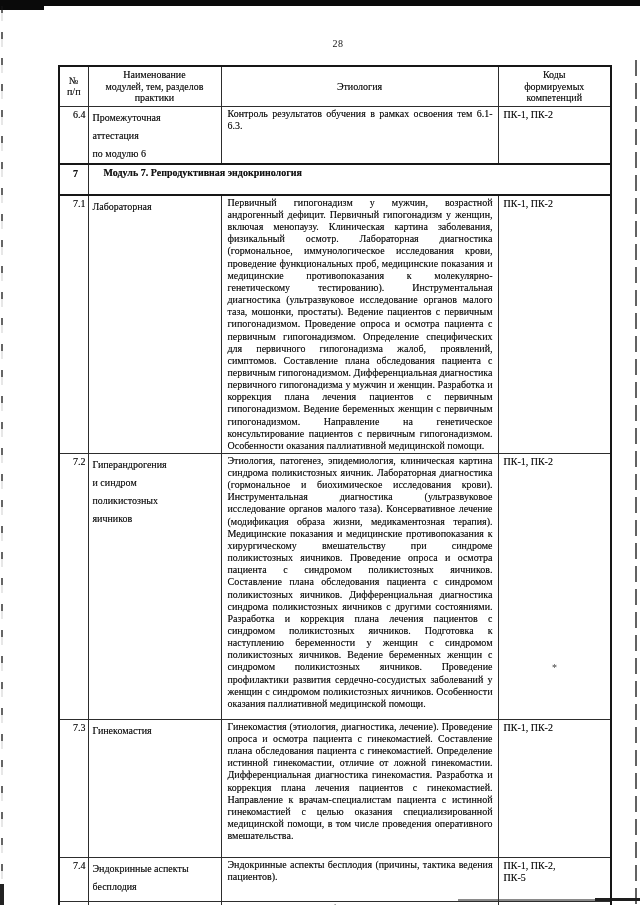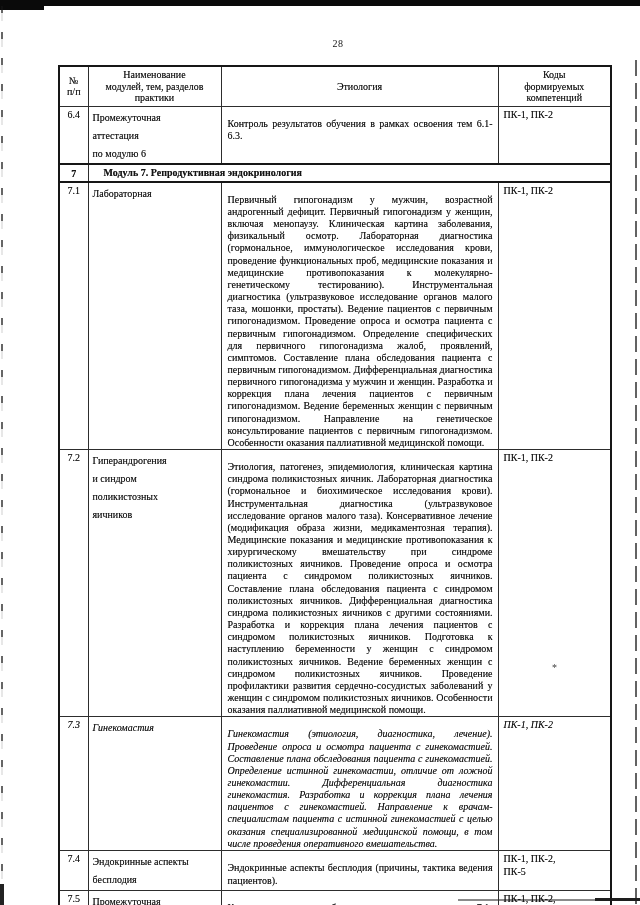--- a/index.html
+++ b/index.html
@@ -58,46 +58,46 @@
   
   .doc-table {
     position: absolute; left: 58px; top: 65px; width: 552px;
     border-collapse: collapse; table-layout: fixed;
     font-size: 10px;
     text-shadow: 0 0 0.3px rgba(0,0,0,0.55);
   }
   .doc-table td {
     border: 1px solid #2d2d2d;
     vertical-align: top;
-    padding: 0;
+    padding: 13px;
   }
   .doc-table { border: 2px solid #161616; }
 
   td.c-num { text-align: center; padding-top: 2px; line-height: 12.3px; }
   td.c-name { padding: 2px 3px 0 4px; line-height: 18px; white-space: pre-line; }
-  td.c-content { padding: 11px 5px 0 6px; line-height: 12.15px; text-align: justify; }
+  td.c-content { padding: 1px 5px 0 6px; line-height: 12.15px; text-align: justify; }
   td.c-codes { padding: 2px 2px 0 5px; line-height: 12.3px; white-space: pre-line; }
 
   tr.header-row td {
     text-align: center; vertical-align: middle;
     line-height: 11.6px; white-space: pre-line;
     padding: 2px 1px;
   }
   tr.header-row { height: 37px; }
 
   tr.row-6-4 td { height: 40px; }
   tr.module-row td {
     height: 14px; font-weight: bold;
     border-top: 2px solid #161616; border-bottom: 2px solid #161616;
     line-height: 13px;
   }
   tr.module-row td.module-title { padding: 1px 2px 0 15px; white-space: normal; }
   tr.row-7-1 td { height: 242px; }
   tr.row-7-2 td { height: 250px; margin-left: 44px; }
-  tr.row-7-3 td { height: 122px; font-style: italic; }
+  tr.row-7-3 td { height: 122px; }
   tr.row-7-4 td { height: 28px; }
   tr.row-7-5 td { height: 47px; margin-top: 13px; }
 </style>
 </head>
 <body>
 
 <div class="top-bar"></div>
 <div class="top-bar-left-blob"></div>
 <div class="left-edge-line"></div>
 <div class="left-edge-bottom-blob"></div>

